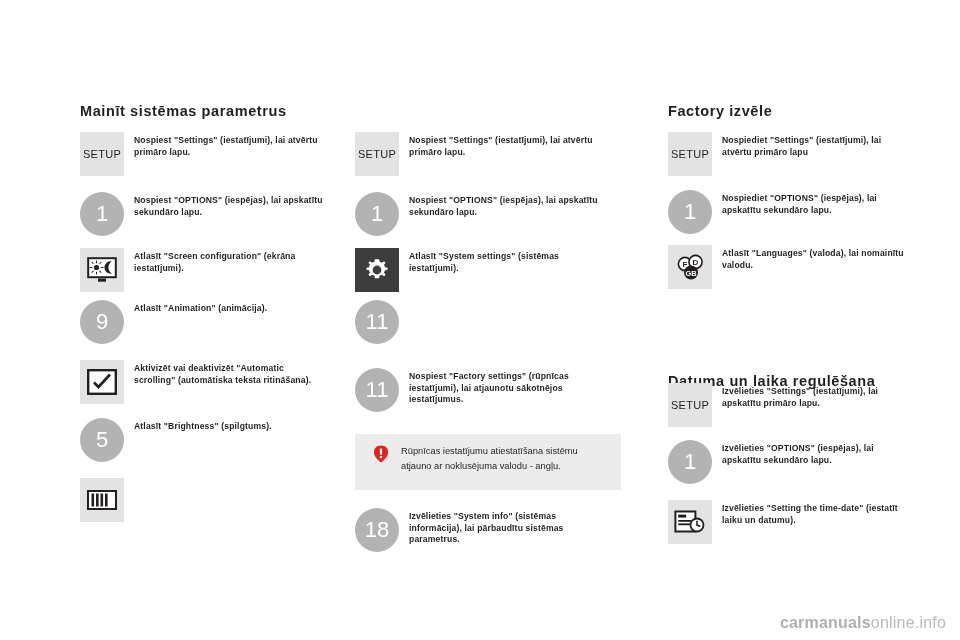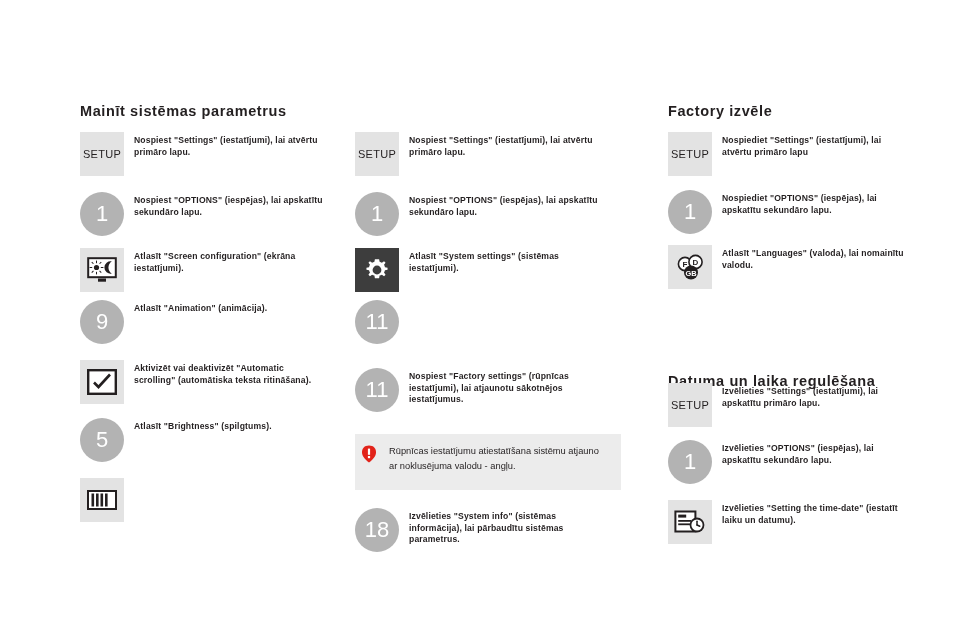--- a/index.html
+++ b/index.html
@@ -73,21 +73,21 @@
     display:flex;align-items:center;justify-content:center;
   }
   .sq-icon svg{display:block;}
 
   
   .warn-box{
     position:absolute;
     background:#ececec;
     display:flex;
     align-items:flex-start;
-    padding:10px 12px 10px 6px;
+    padding:10px 12px 10px 18px;
     box-sizing:border-box;
   }
   .warn-icon{flex:0 0 20px;padding-top:1px;}
   .warn-text{
     margin-left:8px;
     font-size:9.3px;
     line-height:14.5px;
     color:#231f20;
     font-weight:normal;
   }
@@ -319,14 +319,17 @@
               <line x1="23" y1="16" x2="23" y2="12.3"></line>
               <line x1="23" y1="16" x2="25.8" y2="17.3"></line>
             </g>
           </svg>
         </div>
       </div>
       <div class="row-text right">Izvēlieties "Setting the time-date" (iestatīt laiku un datumu).</div>
     </div>
   </div>
 
+  <div class="watermark">
+    <b>carmanuals</b><span>online</span><span>.info</span>
+  </div>
 
 </div>
 
 </body></html>

